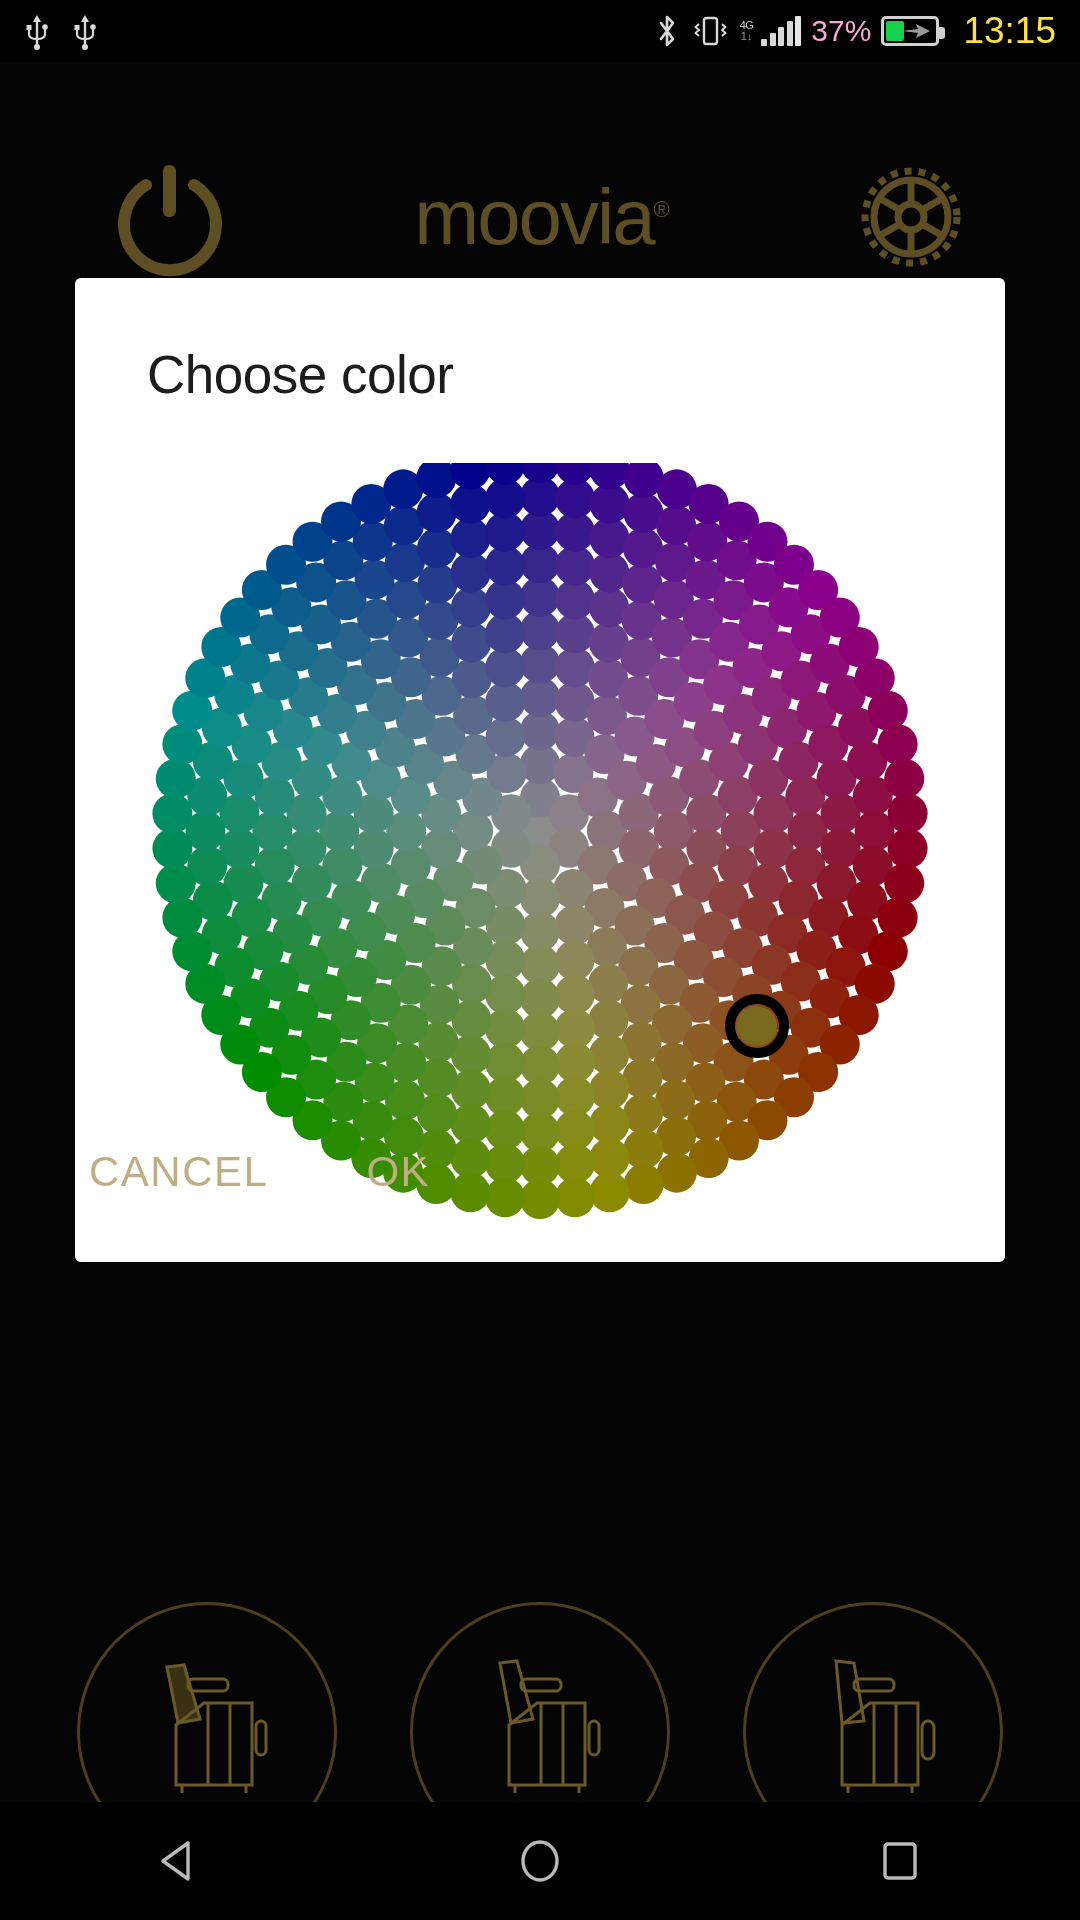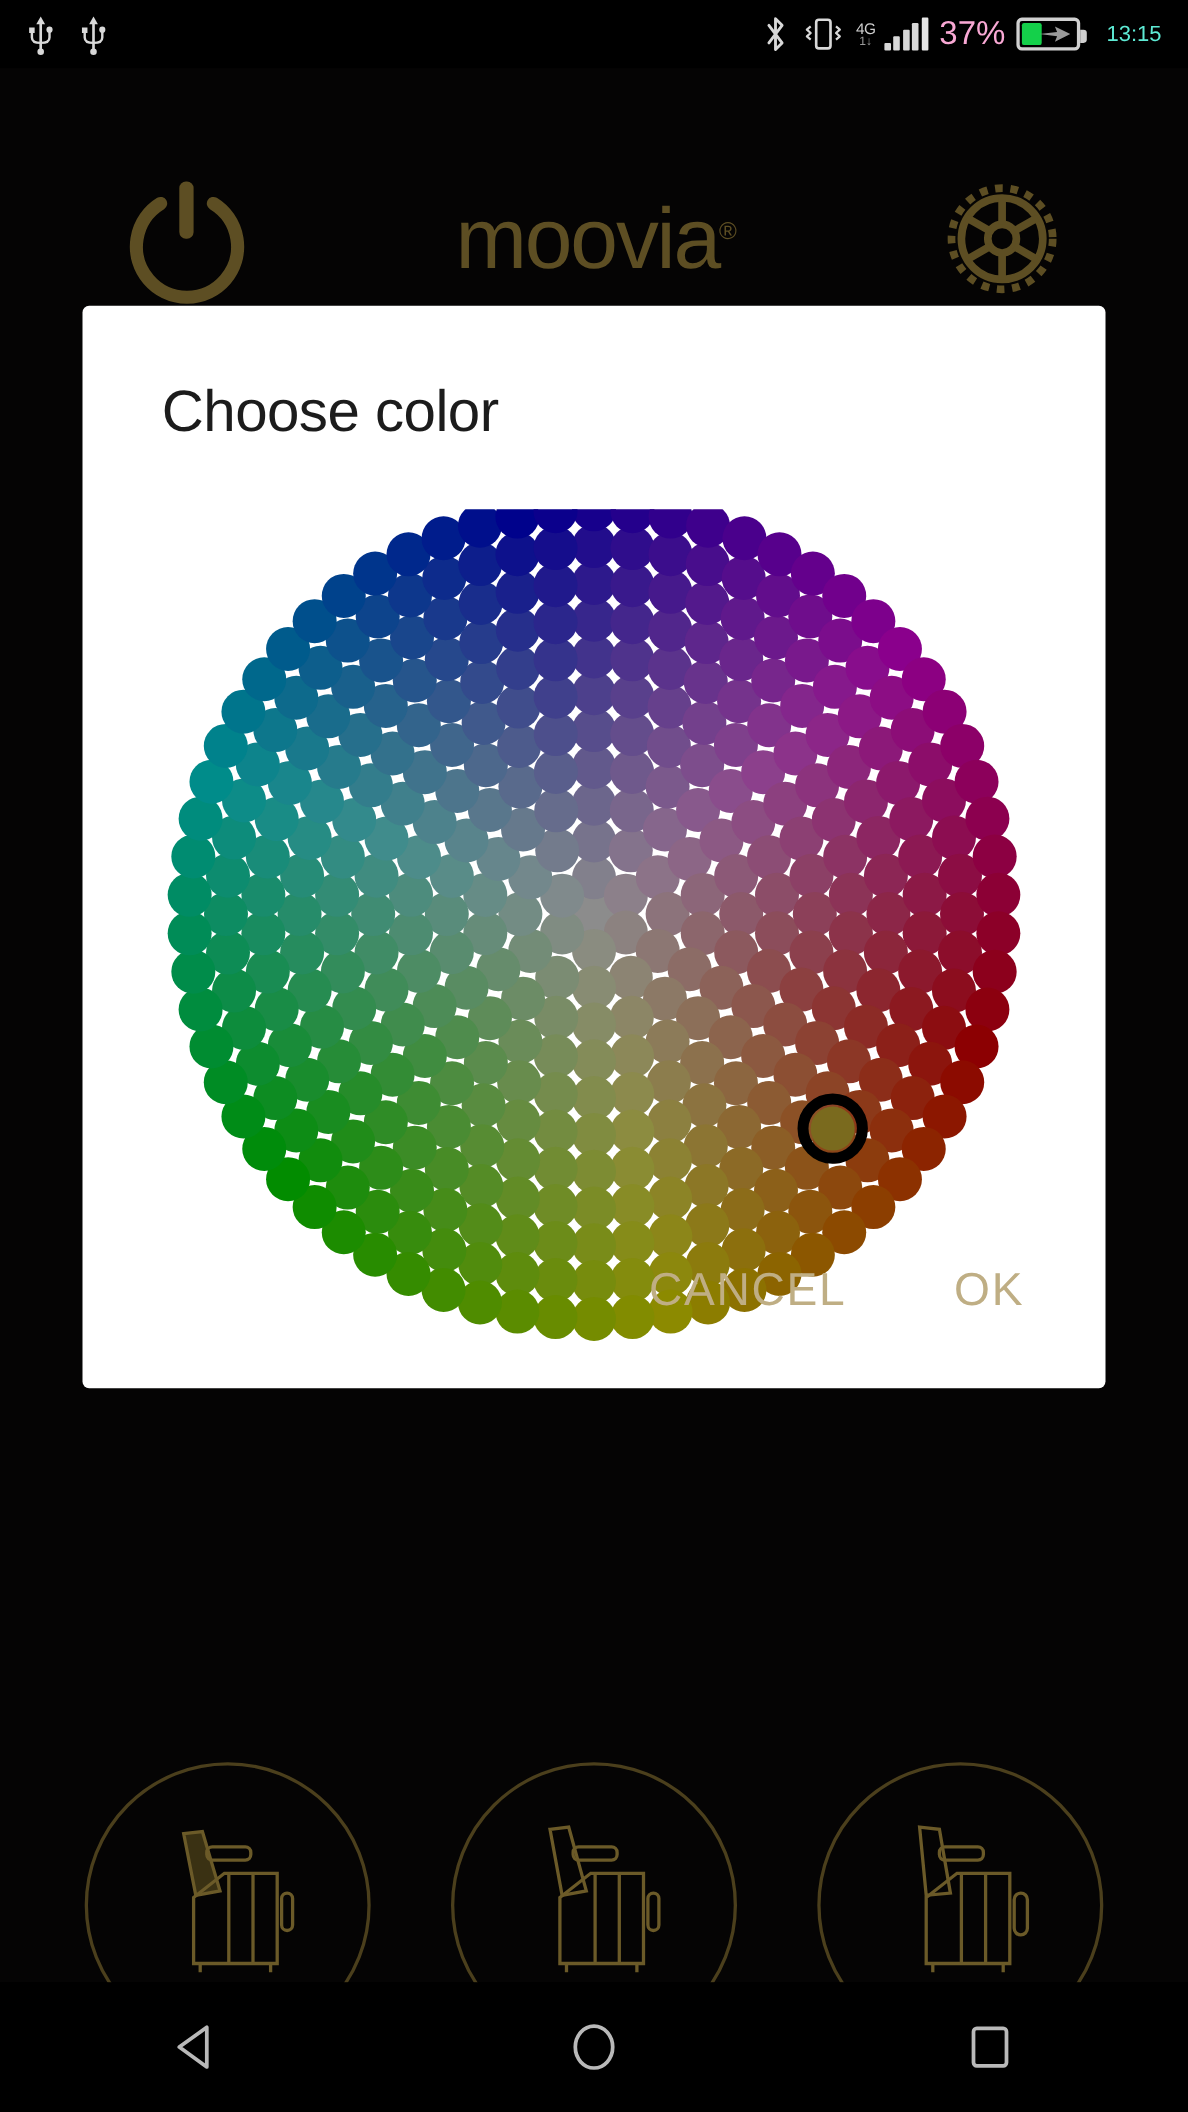--- a/index.html
+++ b/index.html
@@ -15,37 +15,37 @@
   #status-bar {
     position:absolute; top:0; left:0; width:1080px; height:62px;
     background:#000; display:flex; align-items:center;
     padding:0 24px; color:#d8d8d8;
   }
   .sb-left { display:flex; align-items:center; gap:22px; }
   .sb-right { margin-left:auto; display:flex; align-items:center; gap:10px; }
   .usb-icon { width:26px; height:38px; }
   .bt-icon { width:26px; height:34px; }
   .vib-icon { width:40px; height:34px; }
-  .net-label { font-size:14px; line-height:1; color:#cfcfcf; letter-spacing:-.5px; }
+  .net-label { font-size:11px; line-height:1; color:#cfcfcf; letter-spacing:-.5px; }
   .net-sub { font-size:11px; line-height:1; color:#9a9a9a; }
   .bars { display:flex; align-items:flex-end; gap:2.5px; height:30px; }
   .bars i { display:block; width:6px; background:#d8d8d8; border-radius:1px; }
   .bars i:nth-child(1){height:7px;} .bars i:nth-child(2){height:13px;}
   .bars i:nth-child(3){height:19px;} .bars i:nth-child(4){height:25px;}
   .bars i:nth-child(5){height:30px;background:#e6e6e6;}
   .pct { font-size:30px; color:#f9a8d4; letter-spacing:0px; }
   .batt {
     position:relative; width:58px; height:30px; border:3px solid #d0d0d0;
     border-radius:5px; display:flex; align-items:center; padding:2px;
   }
   .batt:after{ content:""; position:absolute; right:-9px; top:8px; width:6px; height:12px;
     background:#d0d0d0; border-radius:0 3px 3px 0; }
   .batt-fill { height:100%; background:#14d04a; border-radius:2px; }
   .batt-bolt { position:absolute; left:14px; top:50%; transform:translateY(-50%); }
-  .clock { font-size:20px; color:#5eead4; margin-left:14px; letter-spacing:0px; }
+  .clock { font-size:37px; color:#fde047; margin-left:14px; letter-spacing:0px; }
 
   
   #app-bg { position:absolute; inset:62px 0 0 0; }
   .app-header {
     position:absolute; top:80px; left:0; width:1080px; height:150px;
     display:flex; align-items:center; justify-content:space-between;
     padding:0 110px;
   }
   .logo-text {
     font-size:78px; color:#5d4e23; letter-spacing:-2px;
@@ -85,21 +85,21 @@
     background:linear-gradient(to right,#000000 0%, #3c3008 28%, #7a6414 48%, #b99a22 72%, #f3cb3f 100%);
   }
   #slider-thumb {
     position:absolute; top:9px; left:222px; width:52px; height:52px;
     border-radius:50%; background:#574919;
   }
 
   
   #dialog-actions {
     position:absolute; left:0; bottom:0; width:930px; height:180px;
-    display:flex; align-items:center; justify-content:flex-end;
+    display:flex; align-items:center; justify-content:flex-start;
     padding-right:60px; gap:70px;
   }
   .dlg-btn {
     background:none; border:none; cursor:pointer;
     font-size:42px; letter-spacing:1.5px; color:#bfae84;
     font-family:"Liberation Sans", sans-serif; padding:10px 14px;
   }
 
   
   #nav-bar {

